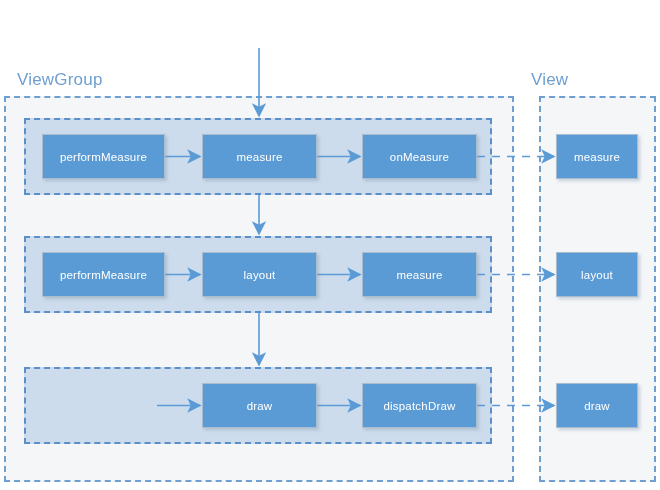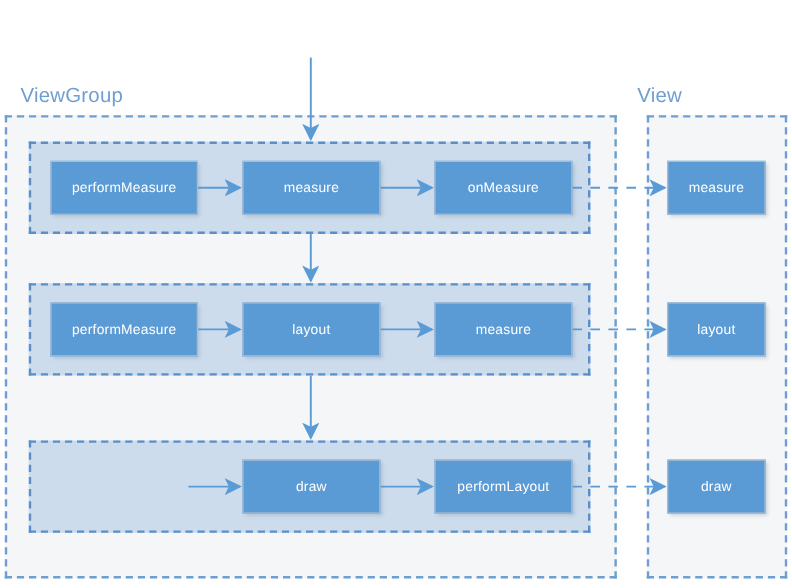--- a/index.html
+++ b/index.html
@@ -179,19 +179,19 @@
     <span>measure</span>
   </div>
   <div class="node viewcol r1">
     <span>layout</span>
   </div>
 
   <div class="node col1 r2">
     <span>draw</span>
   </div>
   <div class="node col2 r2">
-    <span>performLayout</span>
+    <span>dispatchDraw</span>
   </div>
   <div class="node viewcol r2">
     <span>draw</span>
   </div>
 
 </div>
 
 </body></html>

